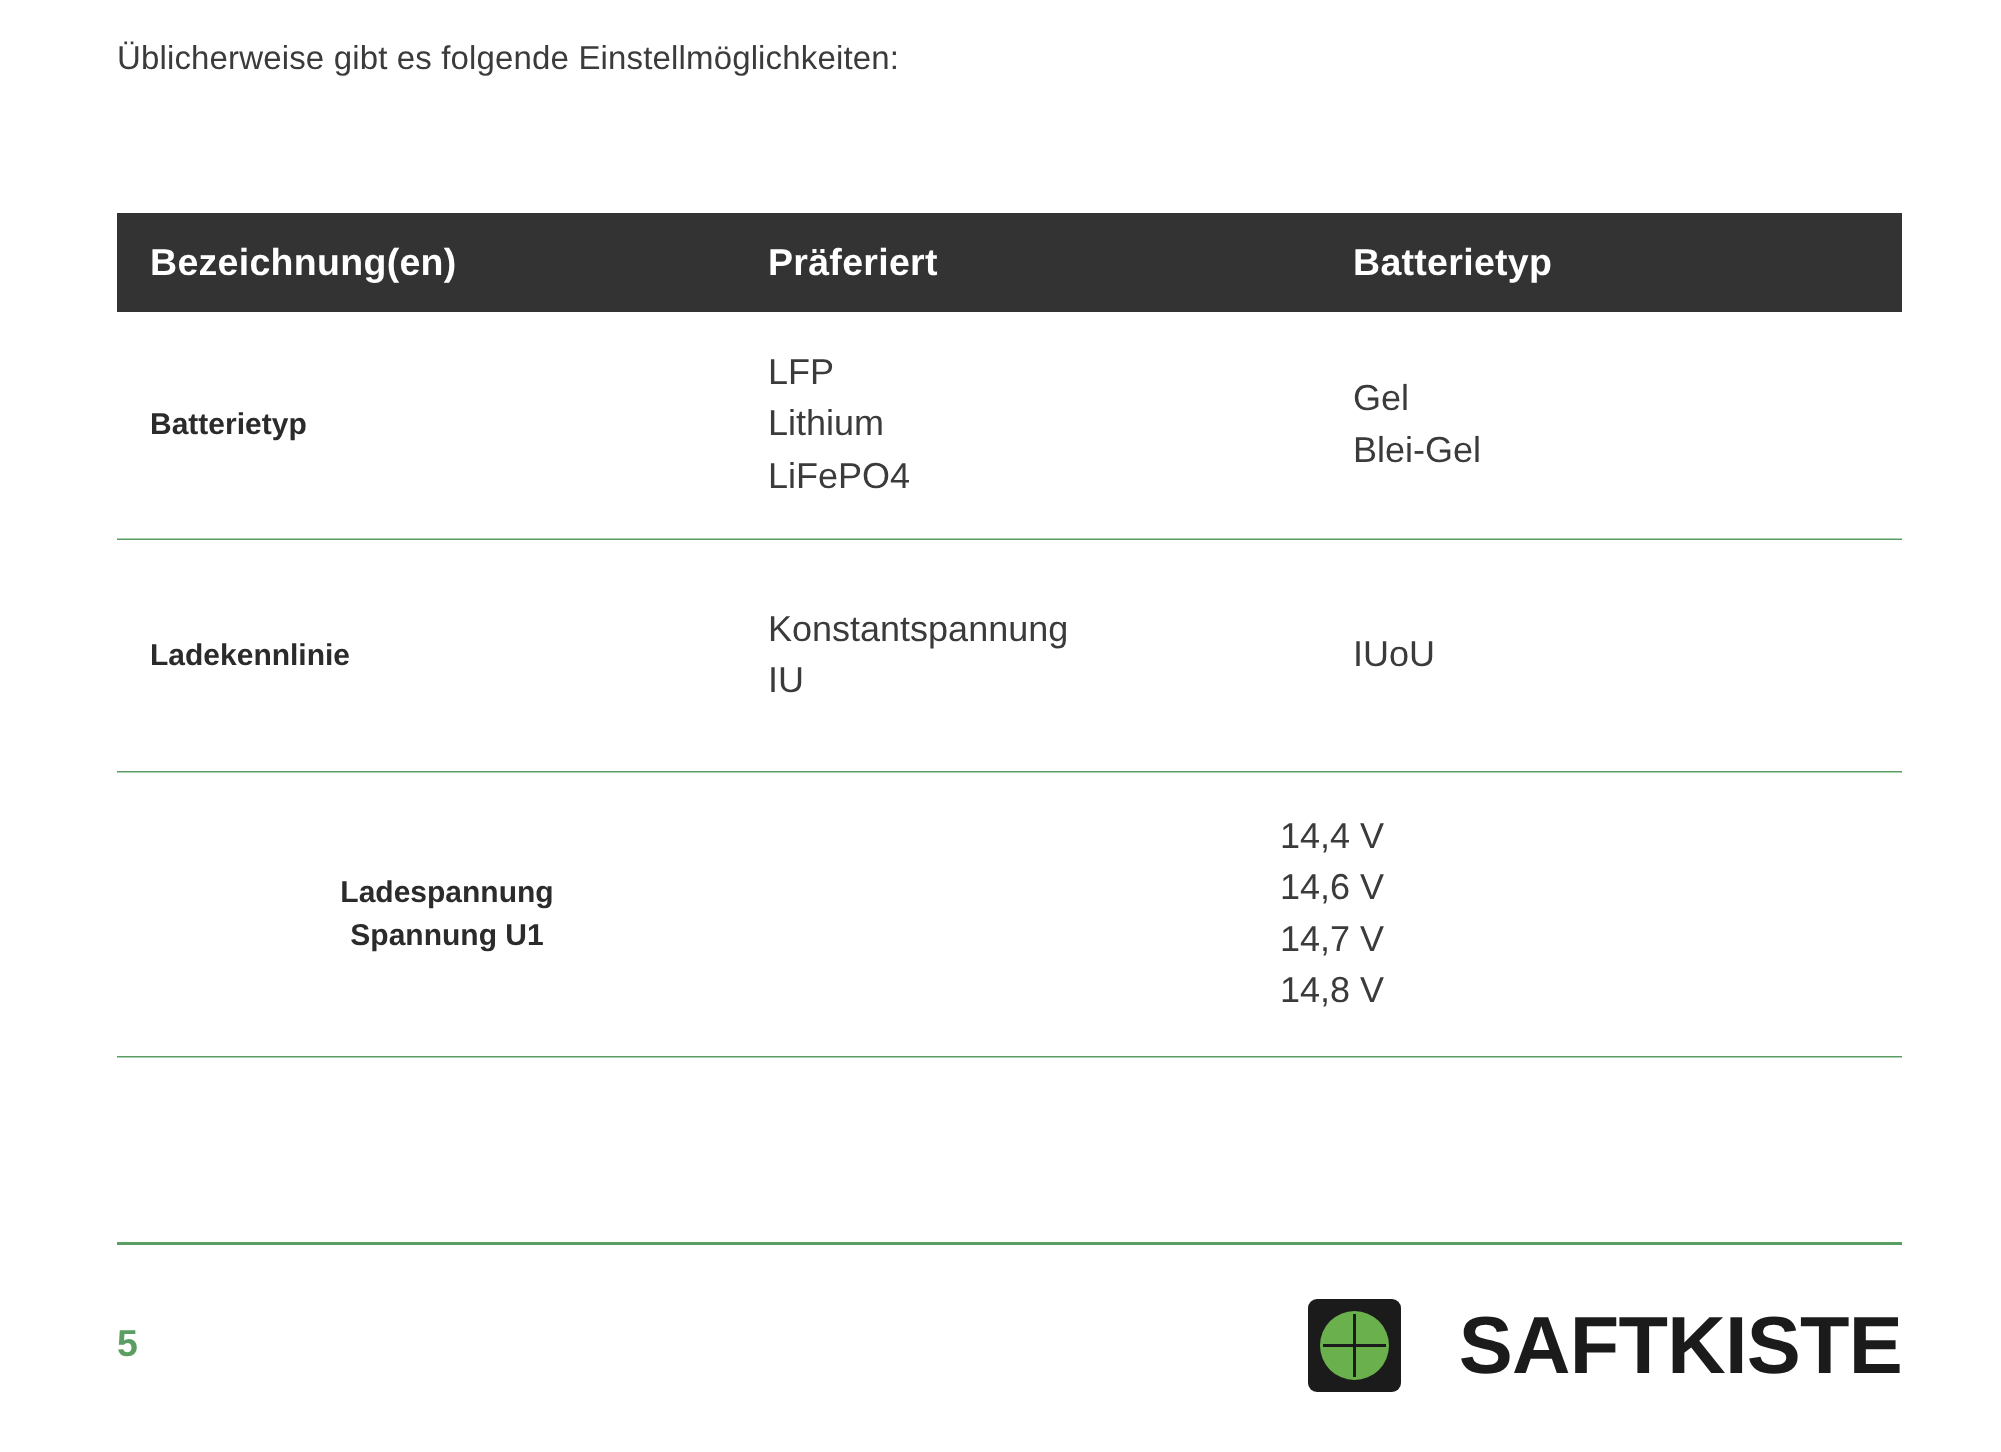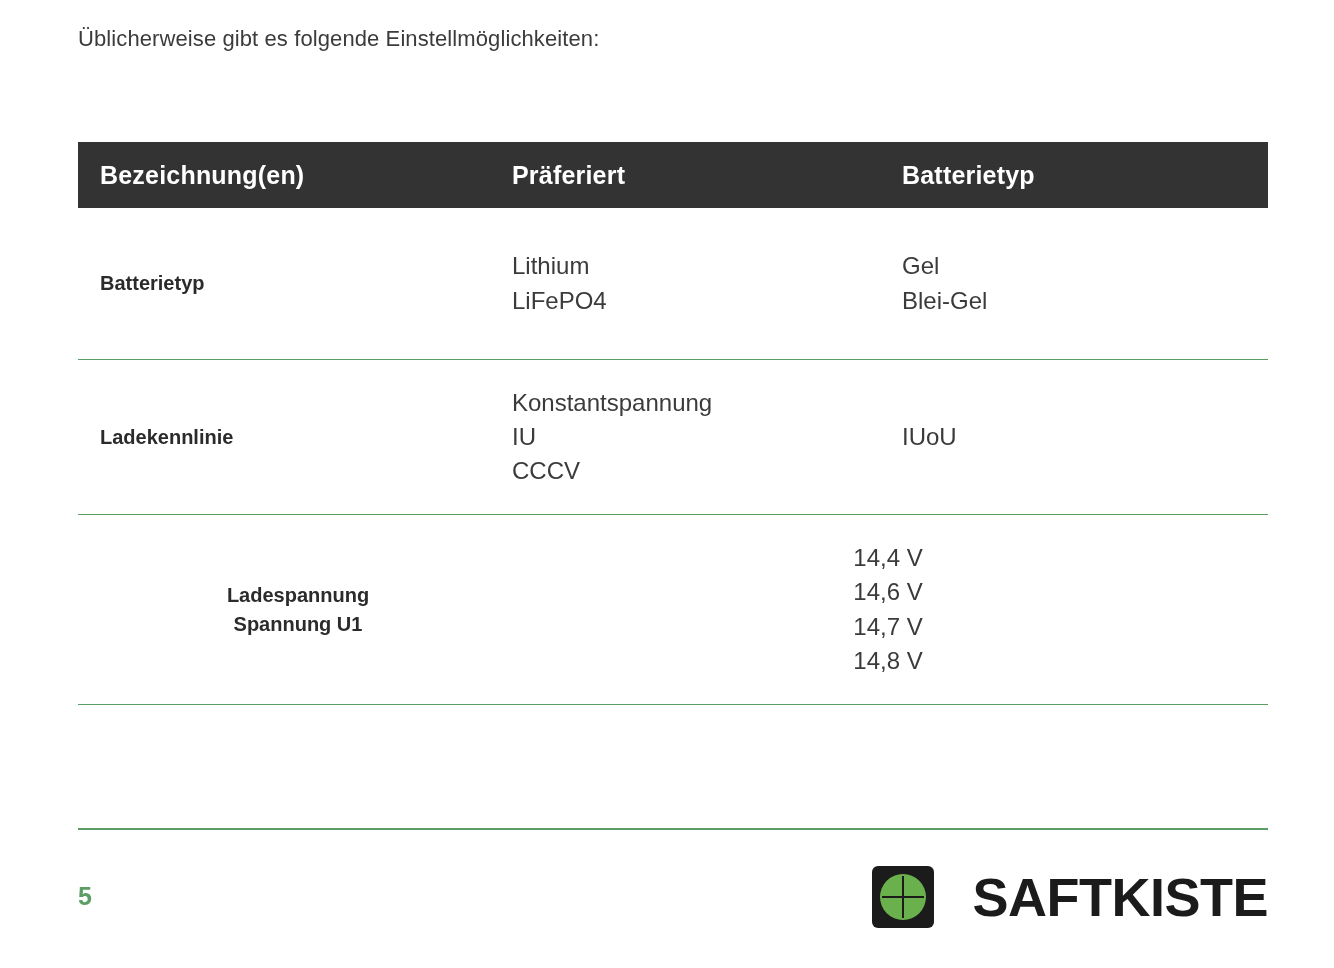--- a/index.html
+++ b/index.html
@@ -156,37 +156,37 @@
       <div class="col1">Bezeichnung(en)</div>
       <div class="col2">Präferiert</div>
       <div class="col3">Batterietyp</div>
     </div>
 
     <div class="row row-1">
       <div class="col1">
         <span class="cellline">Batterietyp</span>
       </div>
       <div class="col2">
+        <span class="cellline">LFP</span>
         <span class="cellline">Lithium</span>
         <span class="cellline">LiFePO4</span>
       </div>
       <div class="col3">
         <span class="cellline">Gel</span>
         <span class="cellline">Blei-Gel</span>
       </div>
     </div>
 
     <div class="row row-2">
       <div class="col1">
         <span class="cellline">Ladekennlinie</span>
       </div>
       <div class="col2">
         <span class="cellline">Konstantspannung</span>
         <span class="cellline">IU</span>
-        <span class="cellline">CCCV</span>
       </div>
       <div class="col3">
         <span class="cellline">IUoU</span>
       </div>
     </div>
 
     <div class="row row-3">
       <div class="col1">
         <span class="cellline">Ladespannung</span>
         <span class="cellline">Spannung U1</span>

